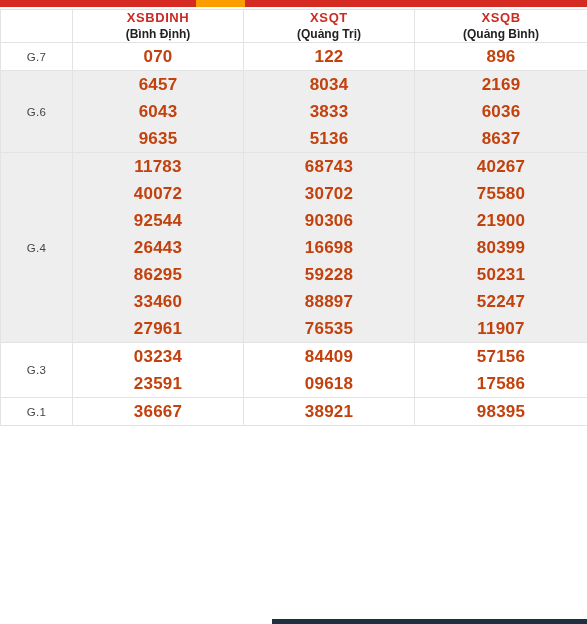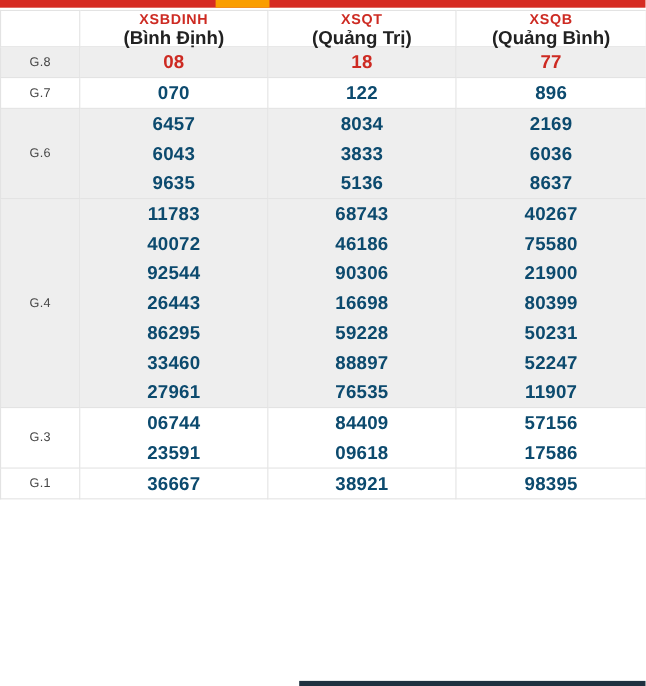--- a/index.html
+++ b/index.html
@@ -70,38 +70,38 @@
     display: block;
     color: #cd2a22;
     font-weight: bold;
     font-size: 13px;
     letter-spacing: 0.6px;
     line-height: 16px;
   }
   .prov-name {
     display: block;
     color: #222222;
-    font-size: 17px;
+    font-size: 12px;
     line-height: 15px;
     margin-top: 1px;
   }
 
   
   td.prize-label {
     color: #444444;
     font-size: 11.5px;
     font-weight: normal;
     letter-spacing: 0.3px;
   }
 
   
   td.vals {
     font-size: 17px;
     font-weight: bold;
-    color: #0c4a6e;
+    color: #c2410c;
     letter-spacing: 0.2px;
     line-height: 27px;
     padding: 5px 2px 6px 2px;
   }
   td.vals .num { display: block; }
 
   
   tr.shade td { background: #eeeeee; }
   tr.plain td { background: #ffffff; }
 
@@ -146,32 +146,20 @@
           <span class="prov-code">XSQT</span>
           <span class="prov-name">(Quảng Trị)</span>
         </th>
         <th>
           <span class="prov-code">XSQB</span>
           <span class="prov-name">(Quảng Bình)</span>
         </th>
       </tr>
     </thead>
     <tbody id="results-body">
-        <tr class="row-g-8 shade red">
-          <td class="prize-label">G.8</td>
-          <td class="vals">
-            <span class="num">08</span>
-          </td>
-          <td class="vals">
-            <span class="num">18</span>
-          </td>
-          <td class="vals">
-            <span class="num">77</span>
-          </td>
-        </tr>
         <tr class="row-g-7 plain">
           <td class="prize-label">G.7</td>
           <td class="vals">
             <span class="num">070</span>
           </td>
           <td class="vals">
             <span class="num">122</span>
           </td>
           <td class="vals">
             <span class="num">896</span>
@@ -201,41 +189,41 @@
             <span class="num">11783</span>
             <span class="num">40072</span>
             <span class="num">92544</span>
             <span class="num">26443</span>
             <span class="num">86295</span>
             <span class="num">33460</span>
             <span class="num">27961</span>
           </td>
           <td class="vals">
             <span class="num">68743</span>
-            <span class="num">46186</span>
+            <span class="num">30702</span>
             <span class="num">90306</span>
             <span class="num">16698</span>
             <span class="num">59228</span>
             <span class="num">88897</span>
             <span class="num">76535</span>
           </td>
           <td class="vals">
             <span class="num">40267</span>
             <span class="num">75580</span>
             <span class="num">21900</span>
             <span class="num">80399</span>
             <span class="num">50231</span>
             <span class="num">52247</span>
             <span class="num">11907</span>
           </td>
         </tr>
         <tr class="row-g-3 plain">
           <td class="prize-label">G.3</td>
           <td class="vals">
-            <span class="num">06744</span>
+            <span class="num">03234</span>
             <span class="num">23591</span>
           </td>
           <td class="vals">
             <span class="num">84409</span>
             <span class="num">09618</span>
           </td>
           <td class="vals">
             <span class="num">57156</span>
             <span class="num">17586</span>
           </td>

